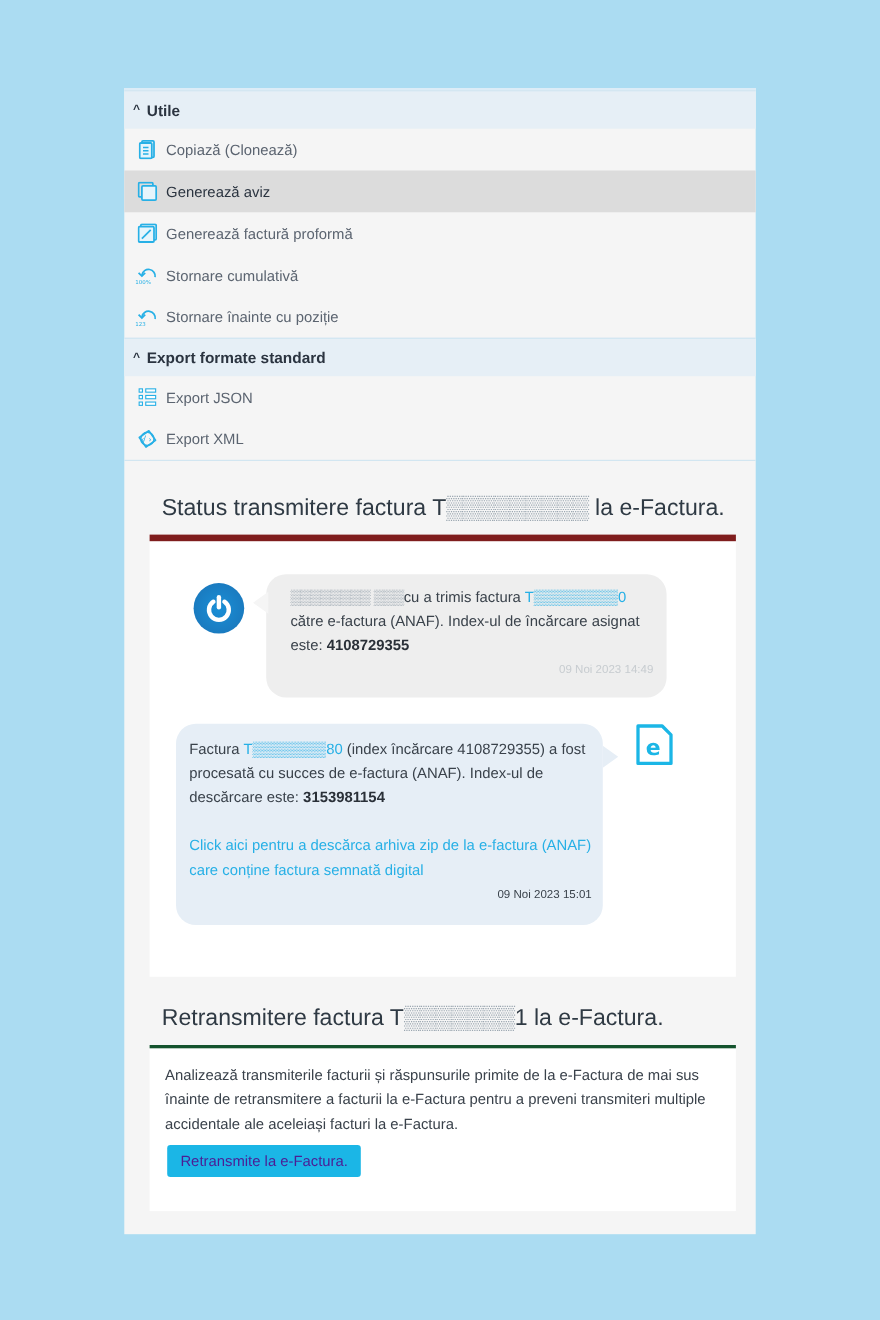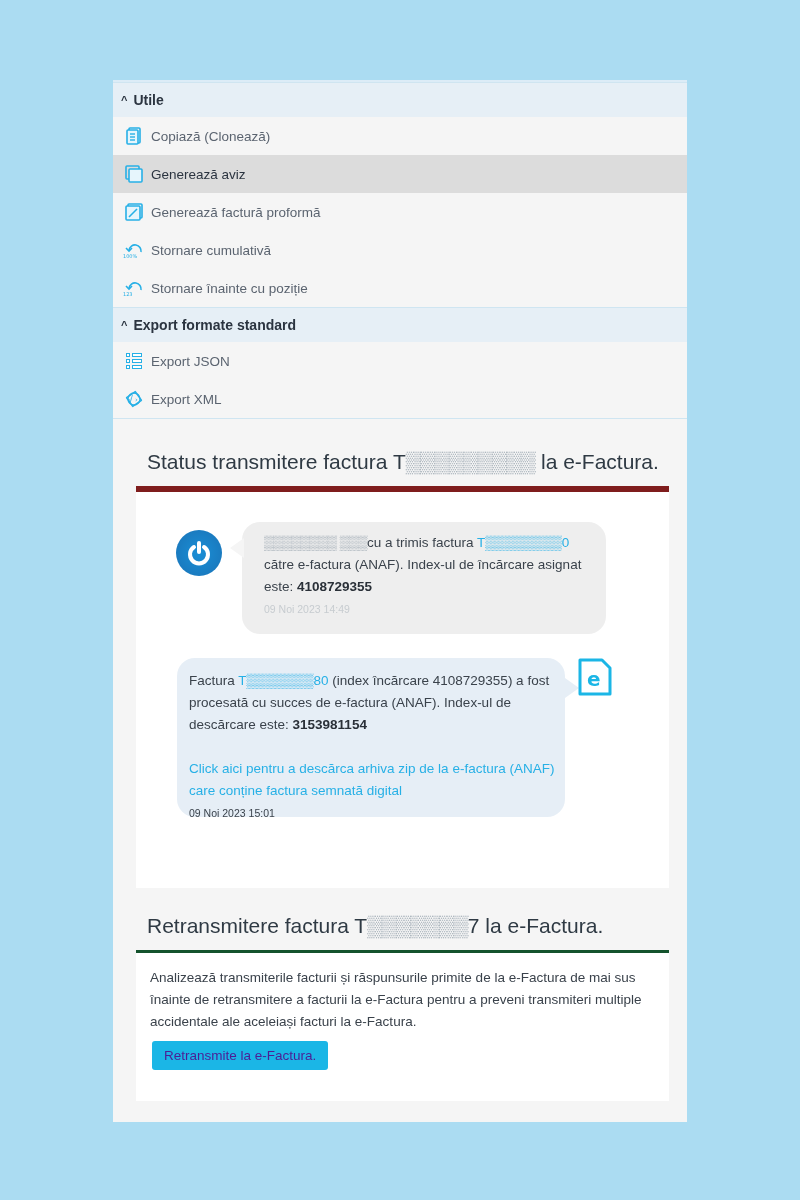--- a/index.html
+++ b/index.html
@@ -48,29 +48,29 @@
   }
   .bubble {
     position: absolute; border-radius: 18px; font-size: 13.5px; line-height: 22px; color: #3a424b;
   }
   .bubble.sent { left: 106px; top: 30px; width: 364px; height: 112px; background: #eeeeee; padding: 10px 12px 0 22px; box-sizing: border-box; }
   .bubble.sent::before {
     content: ""; position: absolute; left: -12px; top: 16px;
     border-top: 10px solid transparent; border-bottom: 10px solid transparent;
     border-right: 14px solid #f5f5f5;
   }
-  .bubble.recv { left: 41px; top: 166px; width: 388px; height: 159px; background: #e6eef6; padding: 12px 10px 0 12px; box-sizing: border-box; }
+  .bubble.recv { left: 24px; top: 166px; width: 388px; height: 183px; background: #e6eef6; padding: 12px 10px 0 12px; box-sizing: border-box; }
   .bubble.recv::after {
     content: ""; position: absolute; right: -14px; top: 20px;
     border-top: 10px solid transparent; border-bottom: 10px solid transparent;
     border-left: 14px solid #e6eef6;
   }
   .bubble .link { color: #27b0e6; cursor: pointer; }
   .bubble b { color: #2a3038; }
-  .ts { font-size: 10.5px; text-align: left; }
+  .ts { font-size: 10.5px; text-align: right; }
   .sent .ts { color: #c7ccd0; margin-top: 0px; }
   .recv .ts { color: #3a424b; }
   .efact-icon { position: absolute; left: 442px; top: 166px; }
   .retr-text { padding: 14px 14px 0 14px; font-size: 13.5px; line-height: 22px; color: #3a424b; }
   .retr-btn {
     margin: 8px 0 0 16px; display: inline-block; background: #1bb6e6; color: #4c1d95;
     font-size: 13.5px; padding: 7px 12px; border-radius: 3px; cursor: pointer;
   }
 </style>
 </head>
@@ -212,20 +212,20 @@
 
     <div class="efact-icon">
       <svg width="34" height="38" viewBox="0 0 34 38">
           <path d="M2 2 H24 L32 10 V36 H2 Z" fill="#ffffff" stroke="#1bb6e6" stroke-width="3" stroke-linejoin="round"></path>
           <text x="9" y="28" font-size="20" font-weight="bold" fill="#1bb6e6" font-family="DejaVu Sans, sans-serif">e</text>
         </svg>
     </div>
   </div>
 
   <div class="retr-title">
-    <span>Retransmitere factura T</span><span class="redacted">▒▒▒▒▒▒▒</span><span>7 la e-Factura.</span>
+    <span>Retransmitere factura T</span><span class="redacted">▒▒▒▒▒▒▒</span><span>1 la e-Factura.</span>
   </div>
 
   <div class="card retr-card">
     <div class="retr-text">Analizează transmiterile facturii și răspunsurile primite de la e-Factura de mai sus înainte de retransmitere a facturii la e-Factura pentru a preveni transmiteri multiple accidentale ale aceleiași facturi la e-Factura.</div>
     <div class="retr-btn">Retransmite la e-Factura.</div>
   </div>
 </div>
 
 </body></html>

